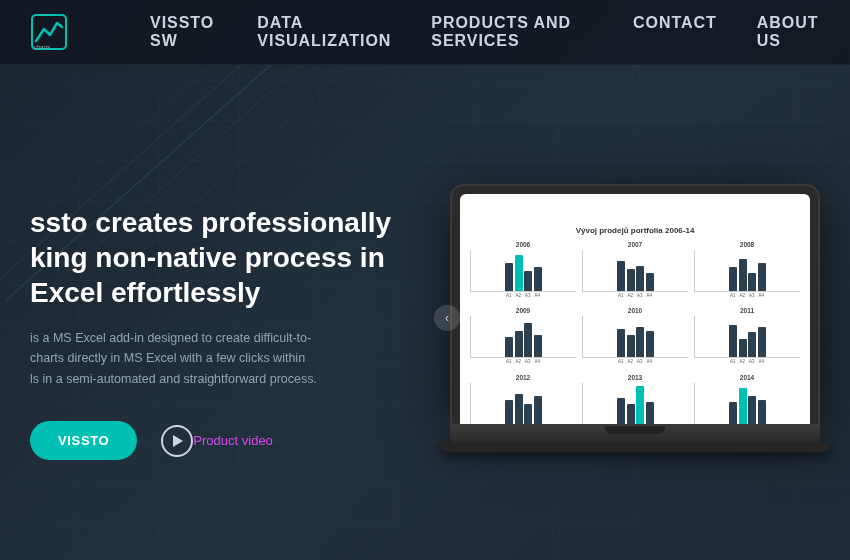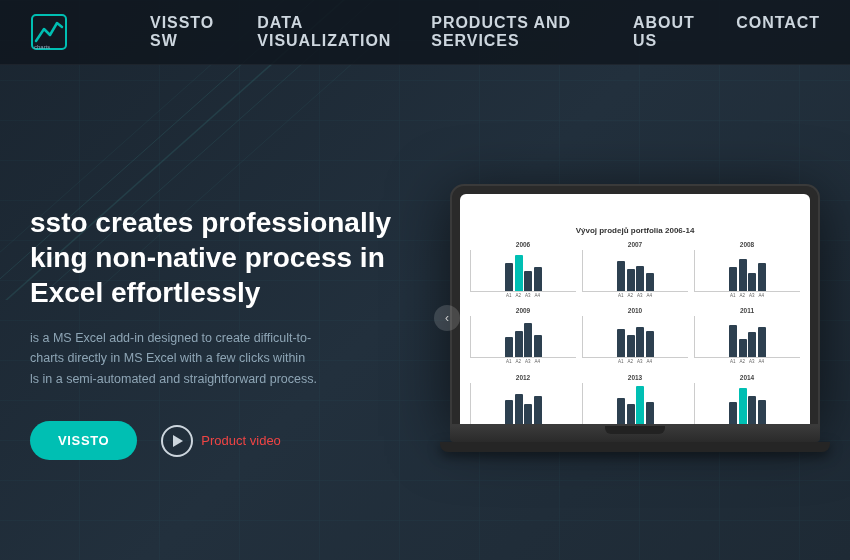--- a/index.html
+++ b/index.html
@@ -119,25 +119,24 @@
       font-size: 13px;
       font-weight: 700;
       letter-spacing: 0.05em;
       cursor: pointer;
       text-transform: uppercase;
     }
 
     .product-video-btn {
       display: flex;
       align-items: center;
-      gap: 8px;
       background: none;
       border: none;
       cursor: pointer;
-      color: #ef4444;
+      color: #d946ef;
       font-size: 13px;
       font-weight: 500;
       justify-content: center;
     }
     .play-icon {
       width: 32px;
       height: 32px;
       border-radius: 50%;
       border: 2px solid #cdd6de;
       display: flex;
@@ -309,22 +308,22 @@
     <svg class="logo-icon" viewBox="0 0 38 38" xmlns="http://www.w3.org/2000/svg">
       <rect x="2" y="2" width="34" height="34" rx="4" fill="none" stroke="#00bfb3" stroke-width="2"></rect>
       <polyline points="6,28 14,16 20,22 27,10 32,14" fill="none" stroke="#00bfb3" stroke-width="2.5" stroke-linejoin="round" stroke-linecap="round"></polyline>
       <text x="4" y="36" font-size="6" fill="#8ea5b5" font-family="Arial">charts</text>
     </svg>
   </div>
   <ul class="nav-links">
     <li><a href="#">VISSTO SW</a></li>
     <li><a href="#">DATA VISUALIZATION</a></li>
     <li><a href="#">PRODUCTS AND SERVICES</a></li>
+    <li><a href="#">CONTACT</a></li>
     <li><a href="#">ABOUT US</a></li>
-    <li><a href="#">CONTACT</a></li>
   </ul>
 </nav>
 
 <div class="hero">
 
   <div class="hero-left">
     <h1 class="hero-headline">
       <span>ssto creates professionally</span><br>
       <span>king non-native process in</span><br>
       <span>Excel effortlessly</span>

